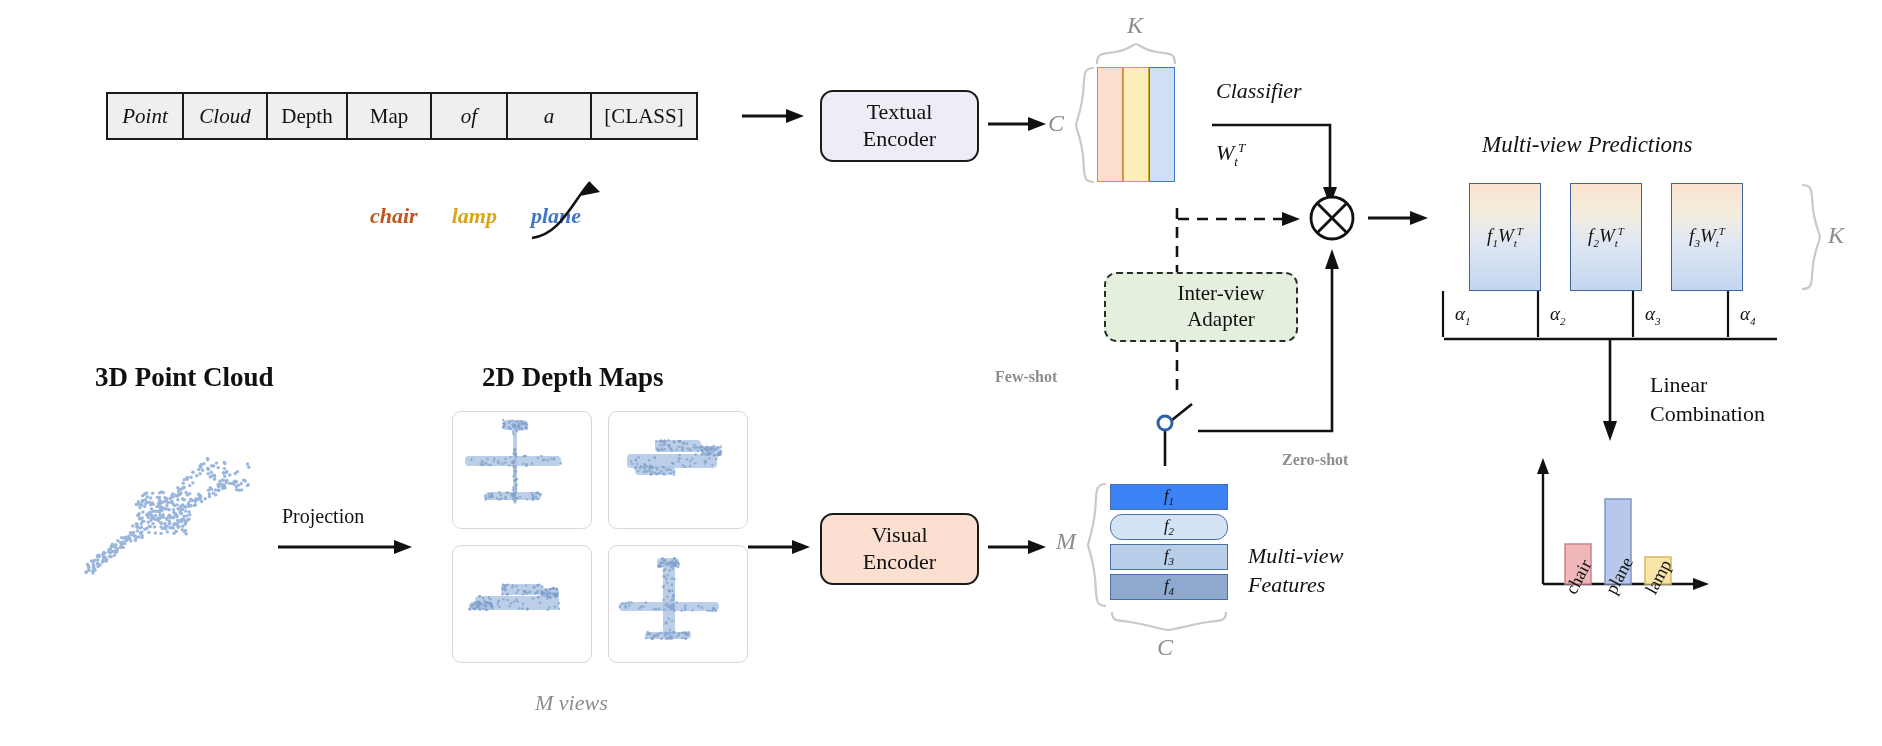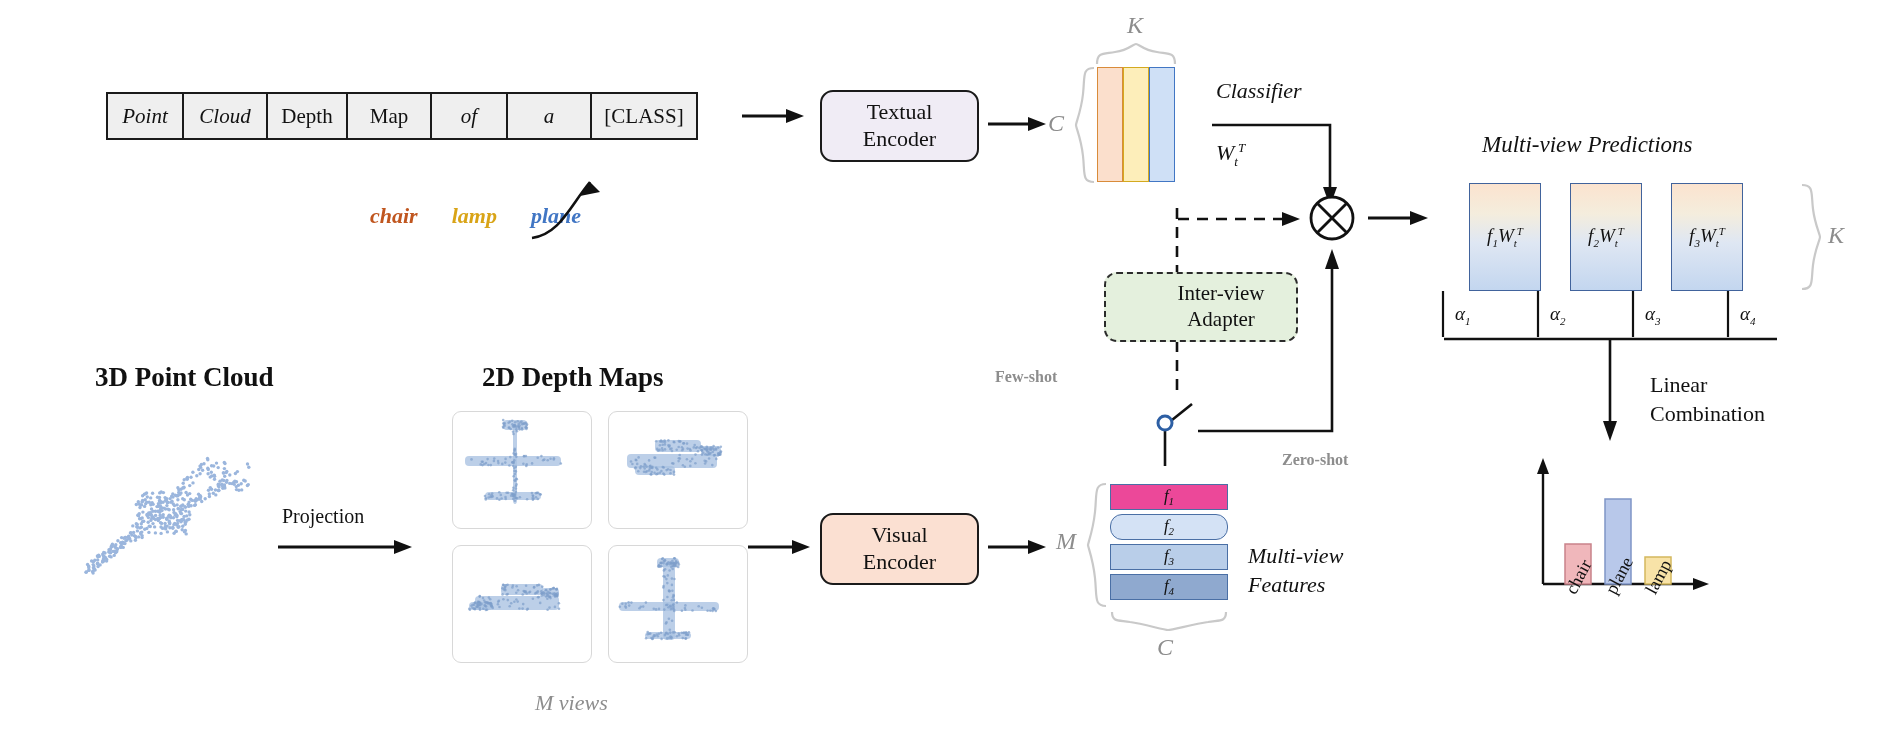--- a/index.html
+++ b/index.html
@@ -1344,21 +1344,21 @@
   <span>Visual</span>
   <span>Encoder</span>
 </div>
 
 <svg class="abs" style="left:988px;top:536px;" width="62" height="22">
   <line x1="0" y1="11" x2="44" y2="11" stroke="#111" stroke-width="2.8"></line>
   <path d="M58,11 L40,4 L40,18 Z" fill="#111"></path>
 </svg>
 
 <div class="abs" id="feature-stack">
-    <div class="fbar" style="background: #ec4899;">
+    <div class="fbar" style="background: #3b82f6;">
       <span>f<sub style="font-size:11px">1</sub></span>
     </div>
     <div class="fbar" style="background: rgb(212, 226, 245); border-radius: 12px;">
       <span>f<sub style="font-size:11px">2</sub></span>
     </div>
     <div class="fbar" style="background: rgb(185, 206, 233);">
       <span>f<sub style="font-size:11px">3</sub></span>
     </div>
     <div class="fbar" style="background: rgb(143, 169, 207);">
       <span>f<sub style="font-size:11px">4</sub></span>

